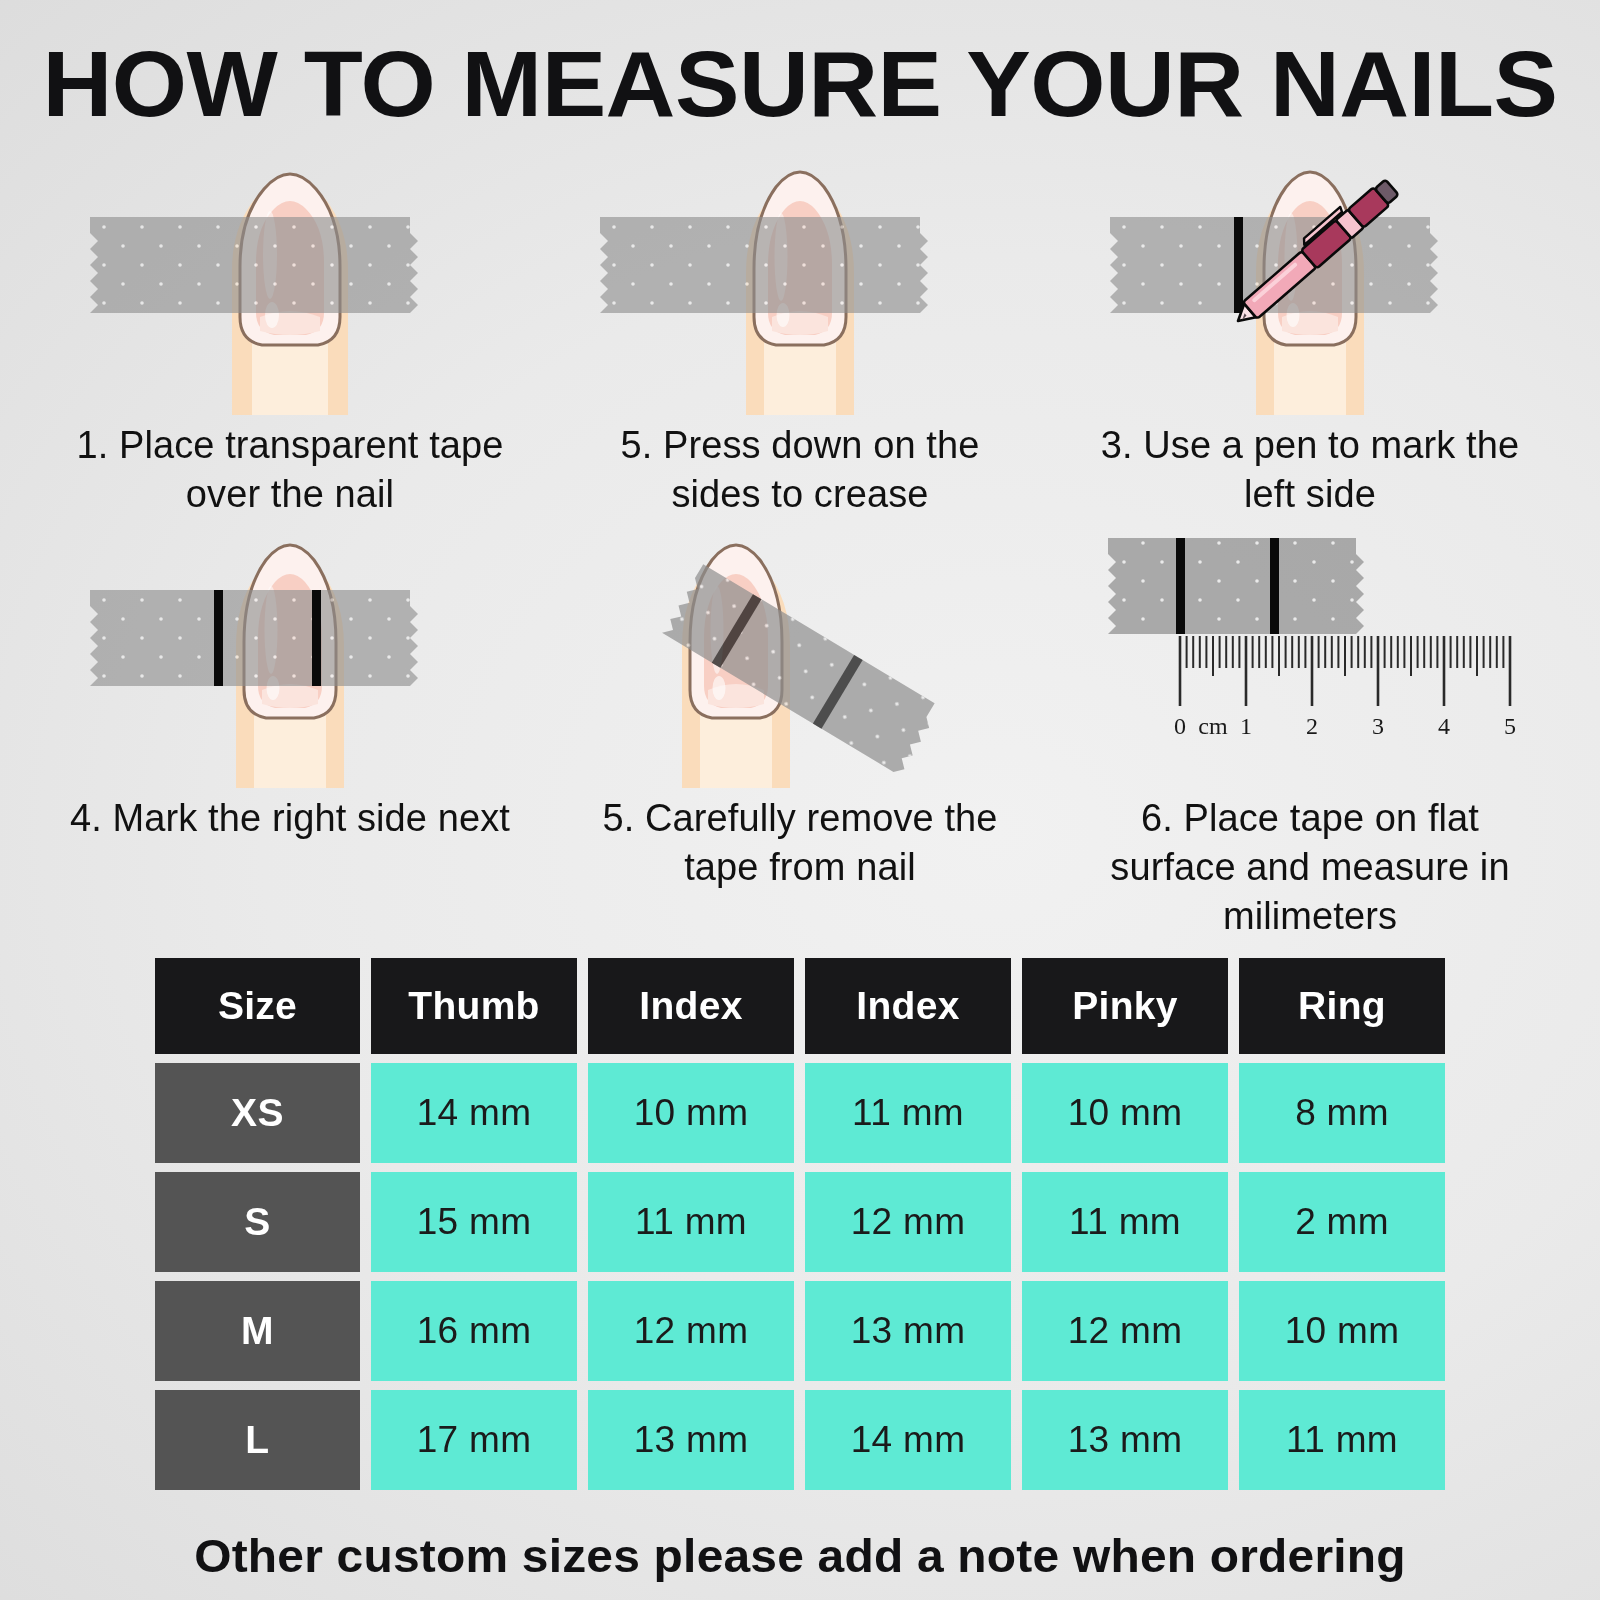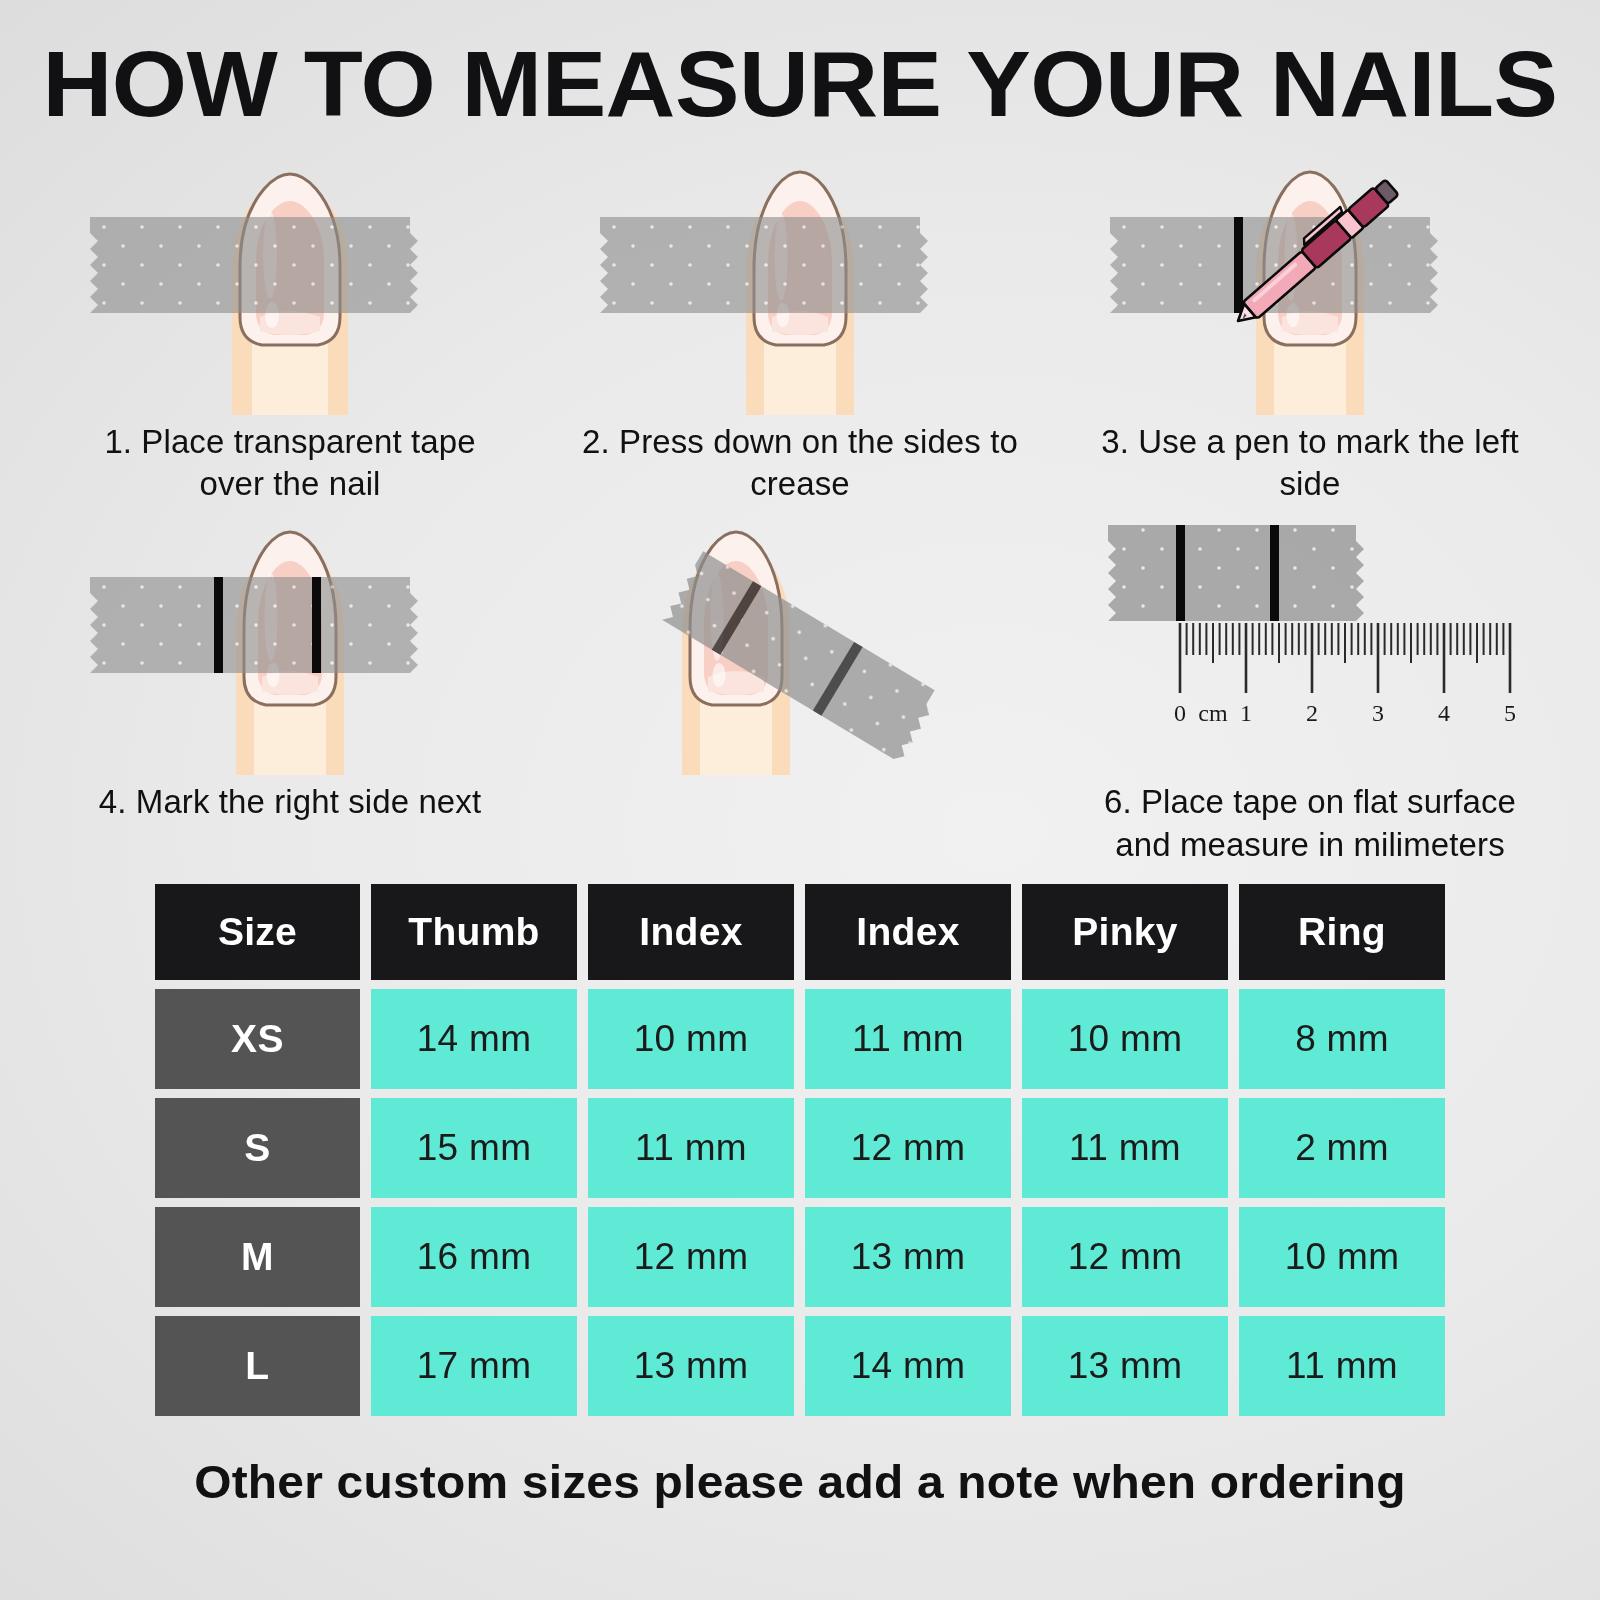--- a/index.html
+++ b/index.html
@@ -48,21 +48,21 @@
 
   .figure {
     position: relative;
     width: 460px;
     height: 270px;
   }
 
   .caption {
     font-family: "Liberation Sans", sans-serif;
     font-weight: 300;
-    font-size: 33px;
+    font-size: 38px;
     line-height: 1.28;
     text-align: center;
     color: #111;
     width: 440px;
     margin-top: 6px;
     letter-spacing: 0.1px;
   }
 
   
   .fingerwrap {
@@ -214,21 +214,21 @@
               <circle cx="25" cy="25" r="1.8" fill="#ffffff" opacity="0.8"></circle>
             </pattern>
           </defs>
           <g opacity="0.62">
             <path d="M30 72 L350 72 L350 88 L358 96 L350 104 L358 112 L350 120 L358 128 L350 136 L358 144 L350 152 L358 160 L350 168 L30 168 L38 160 L30 152 L38 144 L30 136 L38 128 L30 120 L38 112 L30 104 L38 96 L30 88 Z" fill="#8f8f8f"></path>
             <path d="M30 72 L350 72 L350 88 L358 96 L350 104 L358 112 L350 120 L358 128 L350 136 L358 144 L350 152 L358 160 L350 168 L30 168 L38 160 L30 152 L38 144 L30 136 L38 128 L30 120 L38 112 L30 104 L38 96 L30 88 Z" fill="url(#dots2)"></path>
           </g>
         </svg>
       </div>
     </div>
-    <div class="caption">2. Press down on the sides to crease</div>
+    <div class="caption">5. Press down on the sides to crease</div>
   </div>
 
   <div class="step">
     <div class="figure">
       <div class="fingerwrap">
         <svg width="200" height="270" viewBox="0 0 200 270">
           <g>
             <path d="M46 270 L46 128 Q46 80 72 50 Q100 18 128 50 Q154 80 154 128 L154 270 Z" fill="#fadcbb"></path>
             <path d="M64 270 L64 196 Q100 182 136 196 L136 270 Z" fill="#fdeedc"></path>
             <path d="M54 124 Q54 72 76 42 Q100 12 124 42 Q146 72 146 124 L146 172 Q146 196 124 200 L76 200 Q54 196 54 172 Z" fill="#fdf1ee" stroke="#8a6f5e" stroke-width="3"></path>
@@ -331,20 +331,21 @@
           </defs>
           <g transform="rotate(31 150 96)" opacity="0.7">
             <path d="M110 62 L380 62 L380 78 L388 86 L380 94 L388 102 L380 110 L388 118 L380 126 L388 134 L380 142 L110 142 L118 134 L110 126 L118 118 L110 110 L118 102 L110 94 L118 86 L110 78 Z" fill="#8f8f8f"></path>
             <path d="M110 62 L380 62 L380 78 L388 86 L380 94 L388 102 L380 110 L388 118 L380 126 L388 134 L380 142 L110 142 L118 134 L110 126 L118 118 L110 110 L118 102 L110 94 L118 86 L110 78 Z" fill="url(#dots5)"></path>
             <rect x="168" y="62" width="10" height="80" fill="#0a0a0a"></rect>
             <rect x="286" y="62" width="10" height="80" fill="#0a0a0a"></rect>
           </g>
         </svg>
       </div>
     </div>
+    <div class="caption">5. Carefully remove the tape from nail</div>
   </div>
 
   <div class="step">
     <div class="rulerfig">
       <svg width="460" height="270" viewBox="0 0 460 270">
         <defs>
           <pattern id="dots6" width="38" height="38" patternUnits="userSpaceOnUse">
             <circle cx="6" cy="6" r="1.8" fill="#ffffff" opacity="0.8"></circle>
             <circle cx="25" cy="25" r="1.8" fill="#ffffff" opacity="0.8"></circle>
           </pattern>

